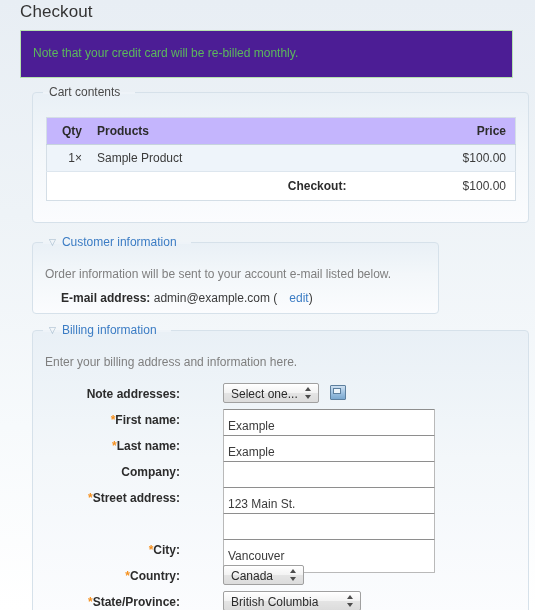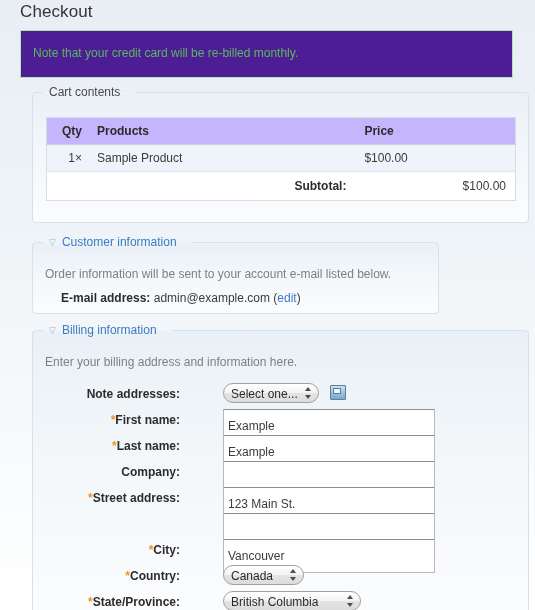--- a/index.html
+++ b/index.html
@@ -116,20 +116,21 @@
     font-weight: bold;
     color: #2c2c2c;
     background: #c4b5fd;
     border-bottom: 1px solid #c6d3dd;
     padding: 6px 9px;
     text-align: left;
     font-size: 12px;
   }
   .cart-table th.price-col,
   .cart-table td.price-col {
+    text-align: right;
   }
   .cart-table th.qty-col,
   .cart-table td.qty-col {
     text-align: right;
     width: 26px;
     padding-right: 6px;
   }
   .cart-table td {
     padding: 6px 9px;
     color: #3b3b3b;
@@ -175,20 +176,21 @@
   }
   .cust-email-line .lbl {
     font-weight: bold;
     color: #2c2c2c;
     padding-left: 16px;
   }
   .edit-link {
     color: #3b7cc4;
     text-decoration: none;
     cursor: pointer;
+    padding-left: 12px;
   }
 
   
   #billing-fieldset {
     left: 20px;
     top: 330px;
     width: 497px;
     height: 285px;
   }
   .bill-desc {
@@ -246,21 +248,21 @@
     border-radius: 1px;
   }
 
   
   .sel {
     position: relative;
     display: inline-block;
     box-sizing: border-box;
     height: 20px;
     border: 1px solid #a0a0a0;
-    border-radius: 10px;
+    border-radius: 2px;
     background: linear-gradient(to bottom, #ffffff 0%, #f3f3f3 48%, #e4e4e4 52%, #dcdcdc 100%);
     font-size: 12px;
     color: #2b2b2b;
     cursor: pointer;
     box-shadow: 0 1px 0 rgba(255,255,255,0.7) inset;
     vertical-align: middle;
   }
   .sel .sel-text {
     display: block;
     padding: 2px 22px 2px 7px;
@@ -348,21 +350,21 @@
         </tr>
       </thead>
       <tbody>
         <tr class="cart-row">
           <td class="qty-col">1×</td>
           <td>Sample Product</td>
           <td class="price-col">$100.00</td>
         </tr>
         <tr class="cart-subtotal">
           <td colspan="2">
-            <span class="subtotal-label">Subtotal:</span>
+            <span class="subtotal-label">Checkout:</span>
           </td>
           <td class="price-col">$100.00</td>
         </tr>
       </tbody>
     </table>
   </div>
 
   <div class="fieldset" id="customer-fieldset">
     <div class="legend-cover" style="width:148px;"></div>
     <div class="legend">

